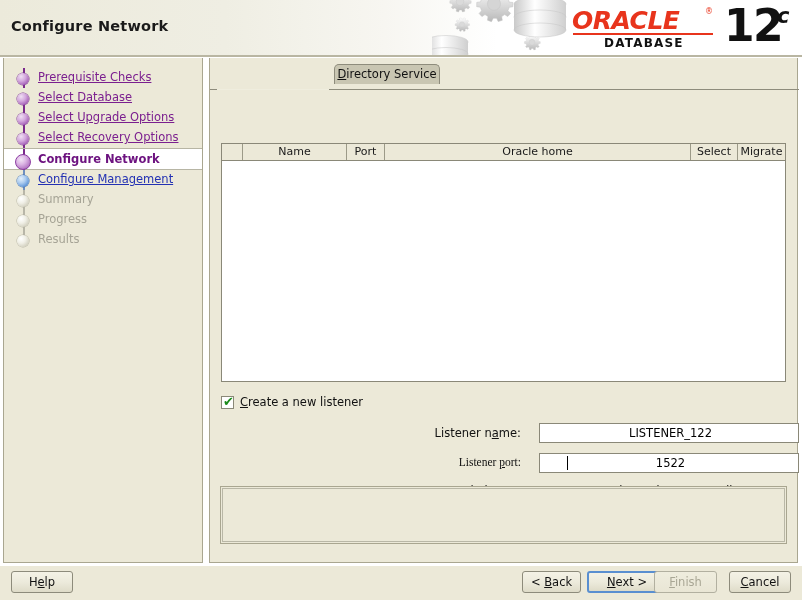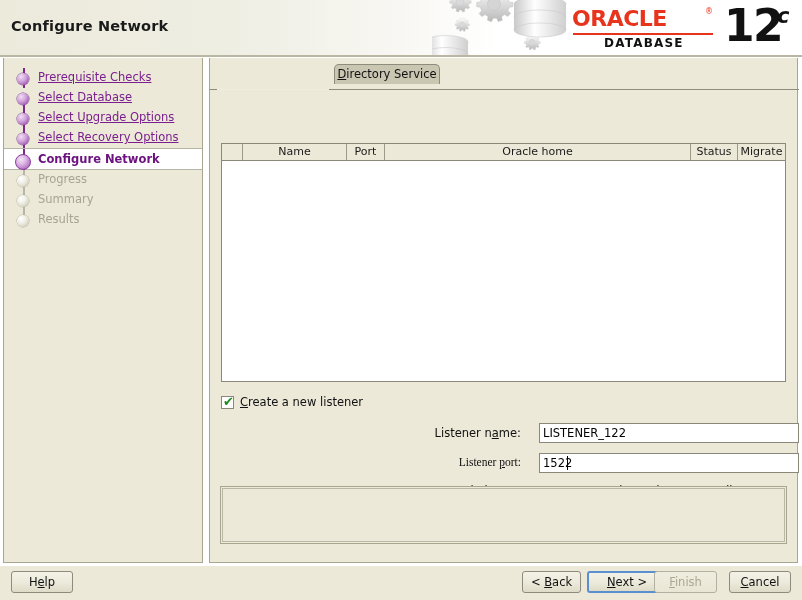--- a/index.html
+++ b/index.html
@@ -38,25 +38,26 @@
     width: 180px; height: 57px;
   }
   #header-logo {
     position: absolute;
     left: 572px; top: 3px;
     width: 226px; height: 52px;
   }
   .oracle-word {
     position: absolute;
     left: 0; top: 3px;
-    font-size: 22px;
+    font-size: 25px;
     font-weight: bold;
     letter-spacing: -0.5px;
     color: #e8341c;
     font-family: "DejaVu Sans", "Liberation Sans", sans-serif;
+    font-style: italic;
   }
   .oracle-reg {
     position: absolute;
     left: 133px; top: 4px;
     font-size: 8px;
     color: #e8341c;
   }
   .oracle-rule {
     position: absolute;
     left: 1px; top: 30px;
@@ -340,20 +341,21 @@
     width: 260px; height: 20px;
     background: #ffffff;
     border: 1px solid #8a8878;
     box-sizing: border-box;
     font-family: "DejaVu Sans", "Liberation Sans", sans-serif;
     font-size: 11.5px;
     color: #000000;
     padding: 0 0 0 3px;
     line-height: 18px;
     outline: none;
+    text-align: center;
   }
   .field-static {
     position: absolute;
     left: 2px; top: 3px;
     font-size: 11.5px;
     color: #111111;
     white-space: nowrap;
   }
   #caret {
     position: absolute;
@@ -515,29 +517,34 @@
       <div class="step done">
         <div class="step-rail"></div>
         <div class="step-bullet"></div>
         <div class="step-label">Select Recovery Options</div>
       </div>
       <div class="step current">
         <div class="step-rail"></div>
         <div class="step-bullet"></div>
         <div class="step-label">Configure Network</div>
       </div>
+      <div class="step next">
+        <div class="step-rail"></div>
+        <div class="step-bullet"></div>
+        <div class="step-label">Configure Management</div>
+      </div>
       <div class="step off">
         <div class="step-rail"></div>
         <div class="step-bullet"></div>
-        <div class="step-label">Progress</div>
+        <div class="step-label">Summary</div>
       </div>
       <div class="step off">
         <div class="step-rail"></div>
         <div class="step-bullet"></div>
-        <div class="step-label">Summary</div>
+        <div class="step-label">Progress</div>
       </div>
       <div class="step off">
         <div class="step-rail" style="height: 10px;"></div>
         <div class="step-bullet"></div>
         <div class="step-label">Results</div>
       </div>
     </div>
 </div>
 
 <div id="main">
@@ -549,21 +556,21 @@
     </div>
 
   <div id="pane">
 
     <div id="tablebox">
       <div id="thead">
           <div class="th" style="left: 0px; width: 21px;"></div>
           <div class="th" style="left: 21px; width: 104px;">Name</div>
           <div class="th" style="left: 125px; width: 38px;">Port</div>
           <div class="th" style="left: 163px; width: 306px;">Oracle home</div>
-          <div class="th" style="left: 469px; width: 47px;">Status</div>
+          <div class="th" style="left: 469px; width: 47px;">Select</div>
           <div class="th" style="left: 516px; width: 47px; border-right: none;">Migrate</div>
         </div>
       <div id="tbody"></div>
     </div>
 
     <div id="cb-row">
       <div id="cb-box">
         <span id="cb-check">✔</span>
       </div>
       <label id="cb-label"><u class="mn">C</u>reate a new listener</label>

